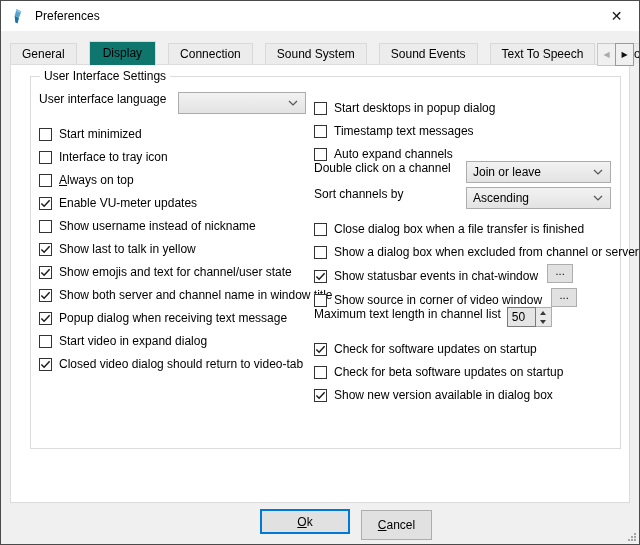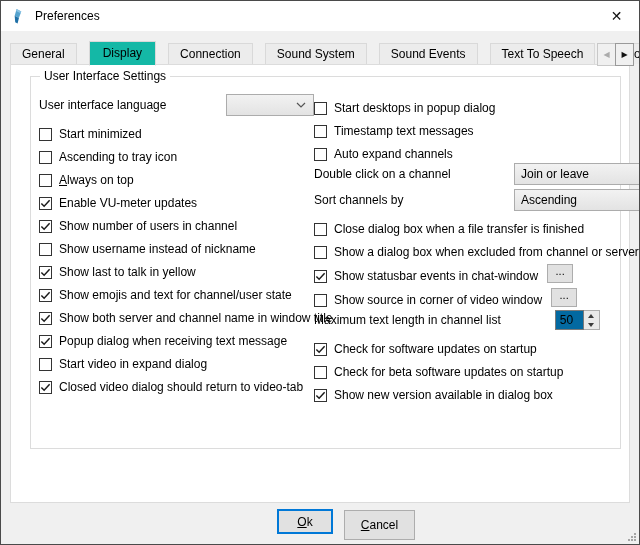--- a/index.html
+++ b/index.html
@@ -6,64 +6,64 @@
   body{width:640px;height:545px;font-family:"Liberation Sans",sans-serif;font-size:12px;color:#000;-webkit-font-smoothing:antialiased;}
   .window{position:relative;width:638px;height:543px;border:1px solid #4a4a4a;background:#F0F0F0;overflow:hidden;box-sizing:content-box;}
   
   .titlebar{height:30px;background:#FFFFFF;display:flex;align-items:center;padding-left:9px;}
   .app-icon{width:17px;height:17px;margin-right:8px;flex:none;}
   .title-text{font-size:12px;}
   .close-btn{margin-left:auto;width:45px;height:30px;display:flex;align-items:center;justify-content:center;font-size:14px;color:#111;cursor:default;}
   
   .tabstrip{position:absolute;top:39px;left:9px;right:9px;height:25px;display:flex;align-items:flex-end;z-index:2;gap:13px;}
   .tab{box-sizing:border-box;height:21px;line-height:20px;padding:0 11px;background:#ECECEC;border:1px solid #D9D9D9;border-bottom:none;margin-bottom:1px;margin-right:-1px;white-space:nowrap;}
-  .tab.active{height:25px;line-height:23px;background:#14b8a6;margin-bottom:-1px;position:relative;z-index:3;border-bottom:1px solid #fff;padding:0 13px;}
+  .tab.active{height:25px;line-height:23px;background:#0f766e;margin-bottom:-1px;position:relative;z-index:3;border-bottom:1px solid #fff;padding:0 13px;}
   .tab.truncated{width:46px;overflow:hidden;padding-right:0;}
   .tab-scroll{position:absolute;top:42px;right:5px;height:21px;display:flex;z-index:4;}
   .tab-scroll .sbtn{width:17px;height:21px;display:flex;align-items:center;justify-content:center;background:#F0F0F0;border:1px solid #C8C8C8;font-size:8px;}
   .tab-scroll .sbtn.left{color:#ABABAB;border-right:none;}
   .tab-scroll .sbtn.right{color:#111;border-color:#9a9a9a;}
   
   .panel{position:absolute;top:63px;left:9px;width:620px;height:439px;background:#FFFFFF;border:1px solid #DCDCDC;box-sizing:border-box;z-index:1;}
   .groupbox{position:absolute;left:19px;top:11px;right:8px;height:373px;border:1px solid #DCDCDC;box-sizing:border-box;}
   .group-legend{position:absolute;top:-8px;left:9px;background:#fff;padding:0 4px;font-size:12px;}
   .group-content{display:flex;padding:15px 0 0 8px;}
   .col-left{width:275px;flex:none;}
   .col-right{flex:1;}
   
   .row{height:23px;display:flex;align-items:flex-end;}
-  .row-combo{height:26px;display:flex;align-items:center;gap:48px;}
+  .row-combo{height:26px;display:flex;align-items:flex-start;}
   .lbl{white-space:nowrap;}
   .accel{display:inline-block;}
   .accel::first-letter{text-decoration:underline;}
   .lang-label{width:139px;flex:none;}
   .rlabel{width:152px;flex:none;}
   
   .checkbox{width:13px;height:13px;box-sizing:border-box;background:#fff;border:1px solid #333;margin-right:7px;flex:none;display:flex;align-items:center;justify-content:center;}
   .checkbox svg{display:none;width:11px;height:11px;}
   .checkbox.is-checked svg{display:block;}
   
   .combo{box-sizing:border-box;height:22px;background:linear-gradient(#F2F2F2,#E3E3E3);border:1px solid #ACACAC;display:flex;align-items:center;padding:0 7px 0 6px;}
   .combo-value{flex:1;white-space:nowrap;overflow:hidden;}
   .chev{flex:none;width:10px;height:6px;}
   .lang-combo{width:128px;}
-  .rcombo{width:170px;}
+  .rcombo{width:145px;}
   
   .more-btn{width:26px;height:19px;box-sizing:border-box;background:#E1E1E1;border:1px solid #ADADAD;margin-left:9px;display:flex;align-items:center;justify-content:center;font-size:11px;line-height:1;padding-bottom:4px;}
   
   .spin{display:flex;margin-left:6px;height:20px;}
-  .spin-text{box-sizing:border-box;width:29px;border:1px solid #7A7A7A;background:#0369a1;display:flex;align-items:center;padding-left:4px;}
+  .spin-text{box-sizing:border-box;width:29px;border:1px solid #7A7A7A;background:#e5e5e5;display:flex;align-items:center;padding-left:4px;}
   .spin-btns{box-sizing:border-box;width:16px;border:1px solid #ADADAD;border-left:none;background:#E9E9E9;display:flex;flex-direction:column;}
   .spin-btns .sb{flex:1;display:flex;align-items:center;justify-content:center;}
   .tri-up{width:0;height:0;border-left:3px solid transparent;border-right:3px solid transparent;border-bottom:4px solid #3a3a3a;}
   .tri-down{width:0;height:0;border-left:3px solid transparent;border-right:3px solid transparent;border-top:4px solid #3a3a3a;}
   
   .footer{position:absolute;top:509px;left:0;right:0;display:flex;justify-content:center;align-items:flex-start;gap:11px;padding-left:52px;box-sizing:border-box;}
   .btn{box-sizing:border-box;width:71px;height:30px;background:#E1E1E1;border:1px solid #ADADAD;display:flex;align-items:center;justify-content:center;font-size:12px;font-family:inherit;padding:0;}
-  .btn.default{width:56px;height:25px;border:2px solid #0078D7;margin-top:-1px;}
+  .btn.default{width:90px;height:25px;border:2px solid #0078D7;margin-top:-1px;}
   
   .grip{position:absolute;right:2px;bottom:2px;width:9px;height:9px;}
 </style>
 </head>
 <body>
 
 <div class="window">
 
   <div class="titlebar">
     <svg class="app-icon" viewBox="0 0 16 16">
@@ -105,41 +105,33 @@
                 </svg>
             </div>
           </div>
 
           <div class="row">
             <span class="checkbox"></span>
             <span class="lbl">Start minimized</span>
           </div>
           <div class="row">
             <span class="checkbox"></span>
-            <span class="lbl">Ascending to tray icon</span>
+            <span class="lbl">Interface to tray icon</span>
           </div>
           <div class="row">
             <span class="checkbox"></span>
             <span class="lbl accel">Always on top</span>
           </div>
           <div class="row">
             <span class="checkbox is-checked">
                 <svg viewBox="0 0 12 12">
                   <path d="M1.5 6 L4.5 9 L10.5 2.5" stroke="#1a1a1a" stroke-width="1.6" fill="none"></path>
                 </svg>
               </span>
             <span class="lbl">Enable VU-meter updates</span>
-          </div>
-          <div class="row">
-            <span class="checkbox is-checked">
-                <svg viewBox="0 0 12 12">
-                  <path d="M1.5 6 L4.5 9 L10.5 2.5" stroke="#1a1a1a" stroke-width="1.6" fill="none"></path>
-                </svg>
-              </span>
-            <span class="lbl">Show number of users in channel</span>
           </div>
           <div class="row">
             <span class="checkbox"></span>
             <span class="lbl">Show username instead of nickname</span>
           </div>
           <div class="row">
             <span class="checkbox is-checked">
                 <svg viewBox="0 0 12 12">
                   <path d="M1.5 6 L4.5 9 L10.5 2.5" stroke="#1a1a1a" stroke-width="1.6" fill="none"></path>
                 </svg>

